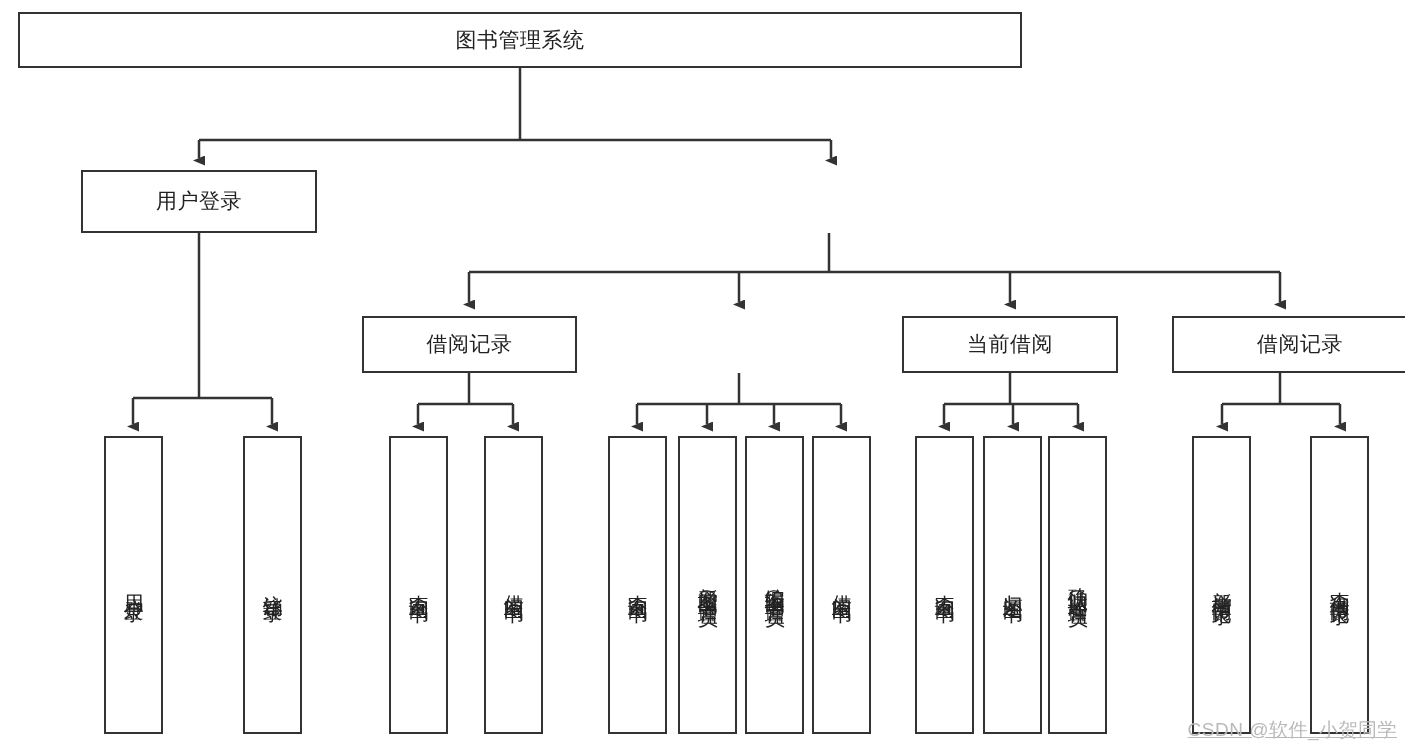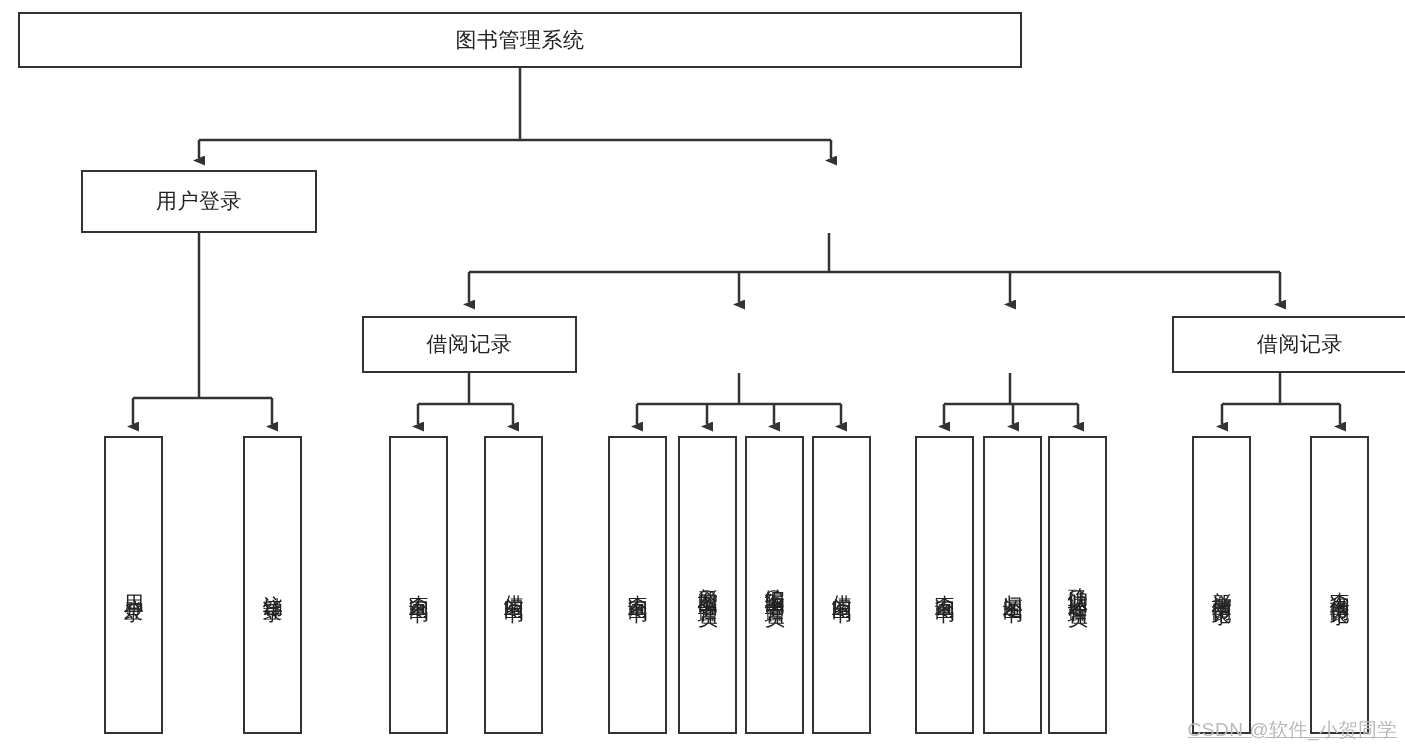--- a/index.html
+++ b/index.html
@@ -129,20 +129,23 @@
     <span class="node-label">图书管理系统</span>
   </div>
 
   <div class="node" style="left:81px; top:170px; width:236px; height:63px;">
     <span class="node-label">用户登录</span>
   </div>
 
   <div class="node" style="left:362px; top:316px; width:215px; height:57px;">
     <span class="node-label">借阅记录</span>
   </div>
+  <div class="node" style="left:902px; top:316px; width:216px; height:57px;">
+    <span class="node-label">当前借阅</span>
+  </div>
   <div class="node" style="left:1172px; top:316px; width:256px; height:57px;">
     <span class="node-label">借阅记录</span>
   </div>
 
   <div class="node leaf" style="left:104px; top:436px; width:59px; height:298px;">
     <span class="node-label">用户登录</span>
   </div>
   <div class="node leaf" style="left:243px; top:436px; width:59px; height:298px;">
     <span class="node-label">注销登录</span>
   </div>

